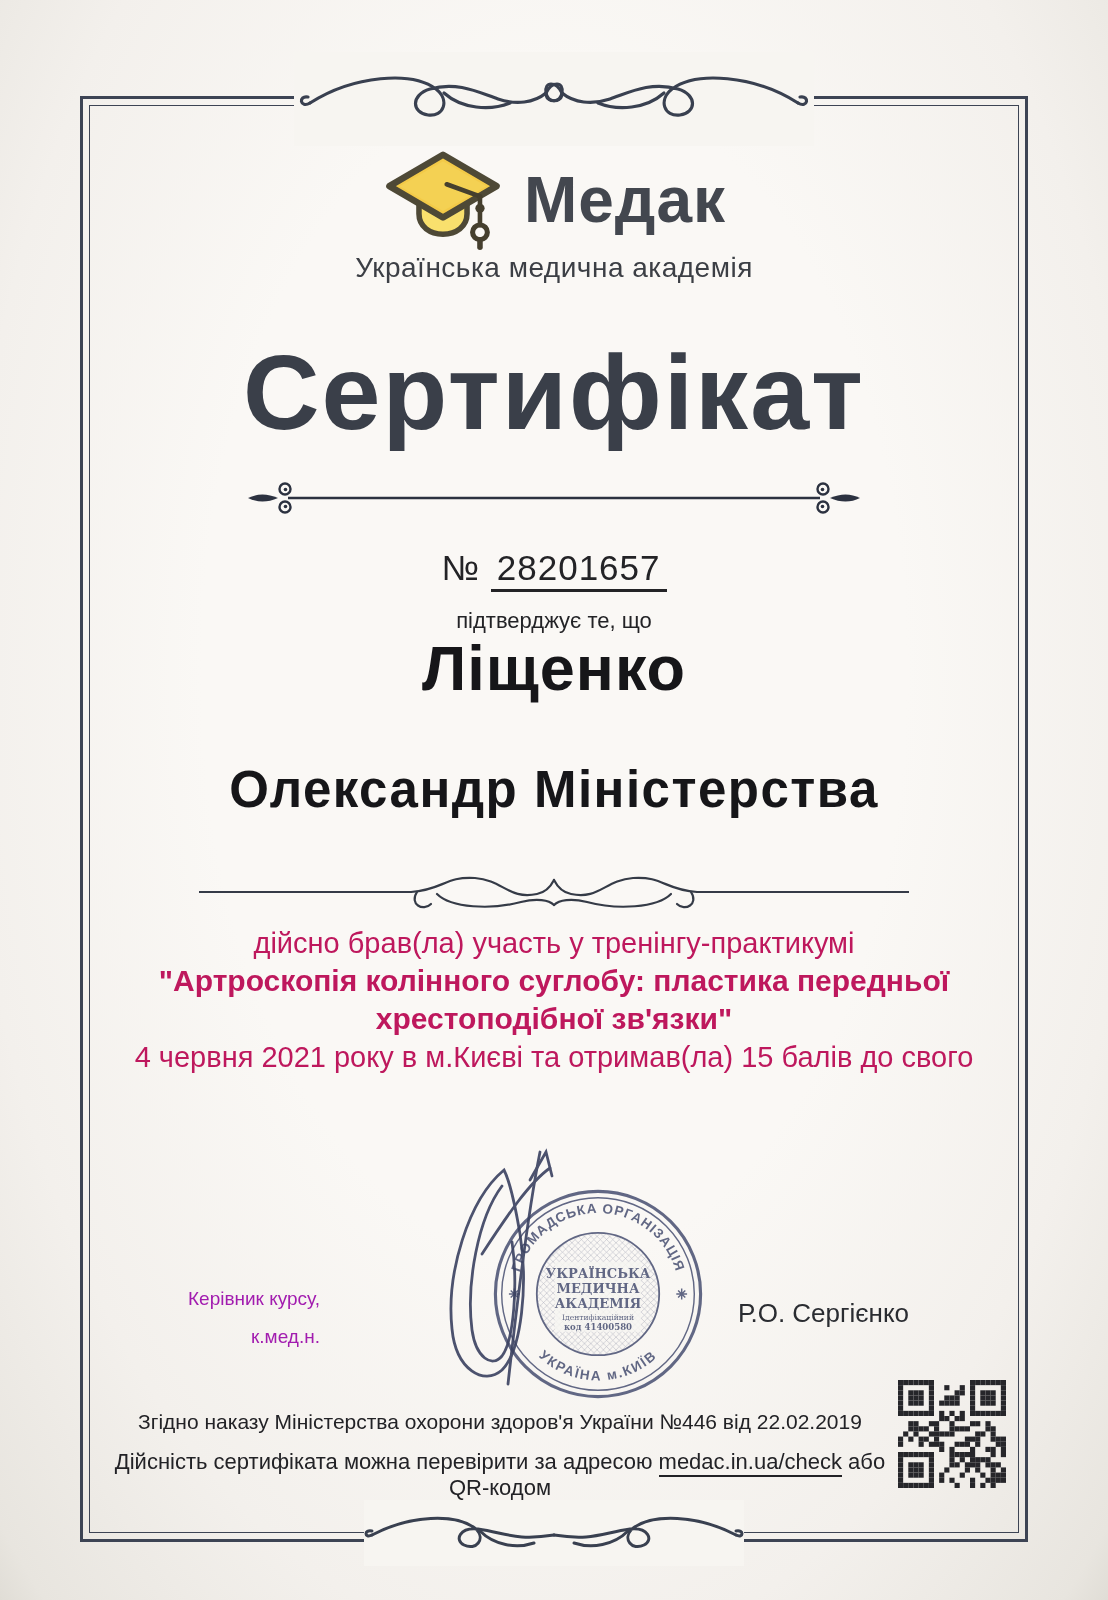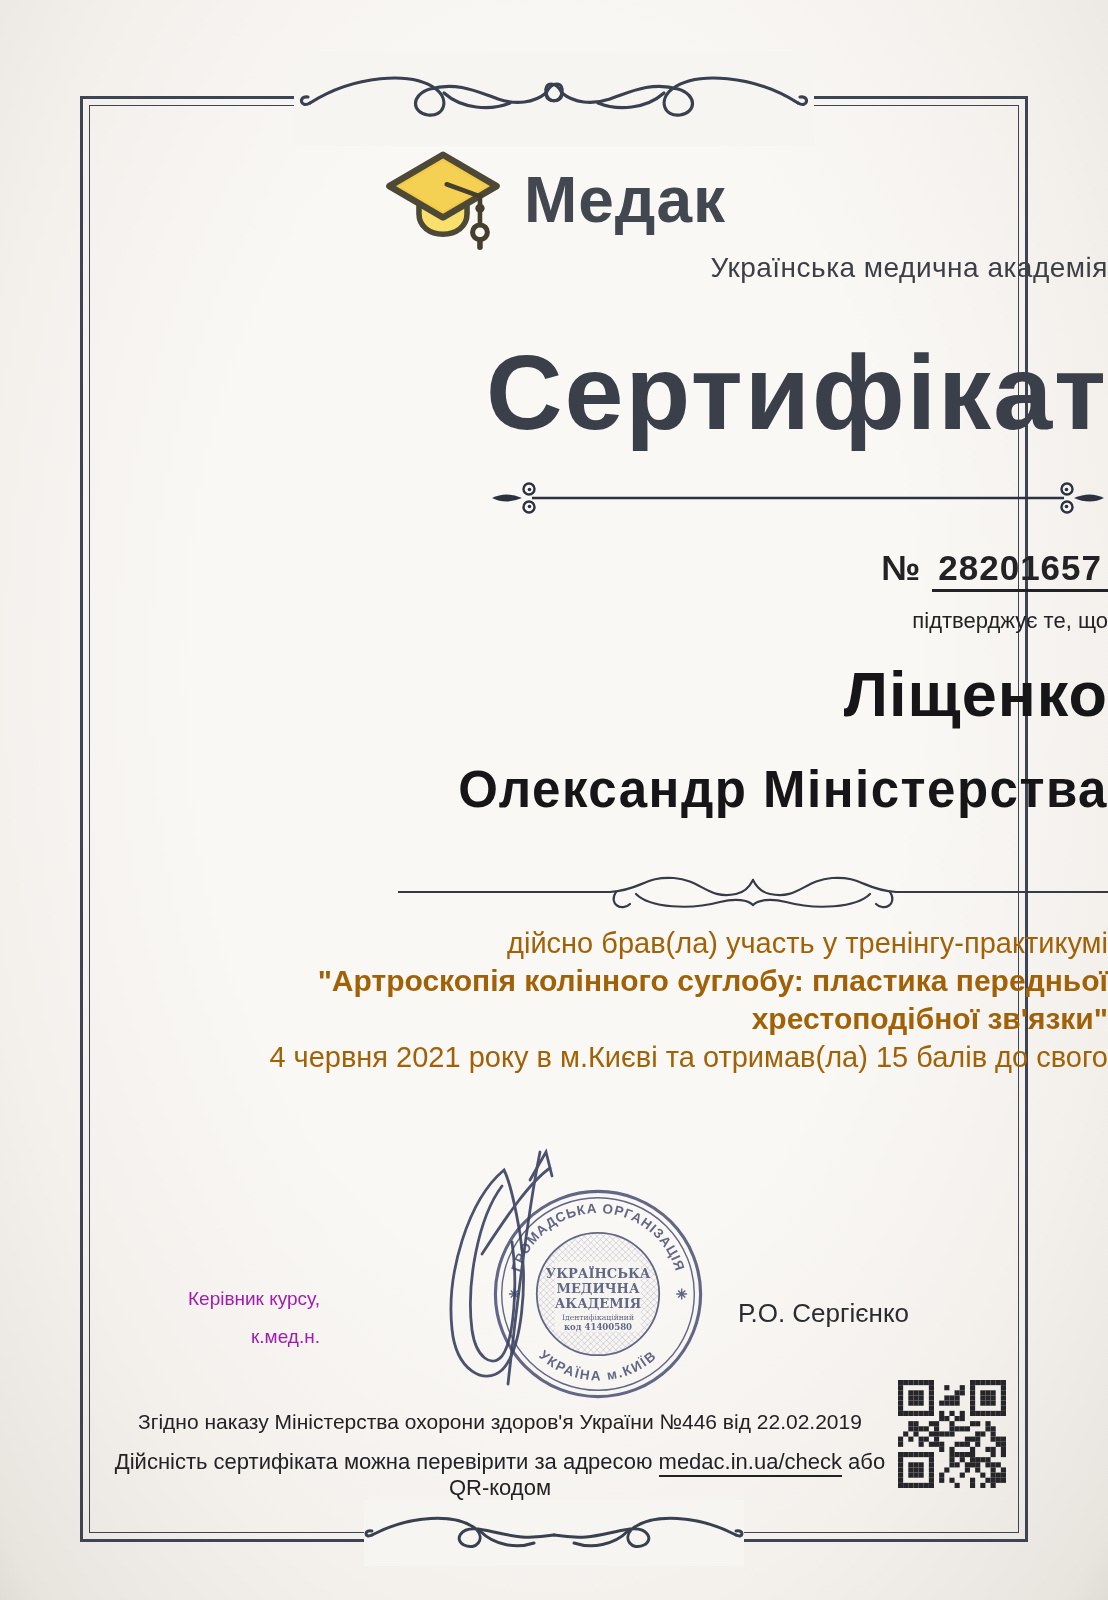--- a/index.html
+++ b/index.html
@@ -4,21 +4,21 @@
 <style>
   html,body{margin:0;padding:0;}
   body{
     width:1108px;height:1600px;position:relative;overflow:hidden;
     font-family:"Liberation Sans","DejaVu Sans",sans-serif;
     background:
       radial-gradient(ellipse at 50% 42%, #faf8f5 45%, #f3f0ec 75%, #e8e5df 96%, #e0ddd6 100%);
     color:#1f1f22;
   }
   .abs{position:absolute;}
-  .ctr{left:0;right:0;text-align:right;}
+  .ctr{left:0;right:0;text-align:center;}
 
   
   .frame{
     position:absolute;left:80px;top:96px;width:948px;height:1446px;
     border:3.5px solid #3d4454;box-sizing:border-box;
   }
   .frame-inner{
     position:absolute;left:6px;top:6px;right:6px;bottom:6px;
     border:1.8px solid #3d4454;
   }
@@ -28,31 +28,31 @@
   .flourish-top{left:294px;top:52px;width:520px;height:94px;}
   .flourish-bottom{left:364px;top:1500px;width:380px;height:66px;}
 
   .logo-row{top:146px;display:flex;align-items:center;justify-content:center;gap:20px;width:100%;}
   .brand{font-size:64px;font-weight:bold;color:#43474f;letter-spacing:1px;}
   .logo-sub{top:252px;font-size:28px;color:#3c3f45;letter-spacing:.5px;}
 
   .title{top:332px;font-size:106px;font-weight:bold;color:#3a3f49;letter-spacing:2px;margin:0;}
 
   .divider1{top:478px;}
-  .cert-no{top:548px;font-size:35px;font-weight:bold;color:#232326;letter-spacing:1px;}
+  .cert-no{top:548px;font-size:35px;font-weight:normal;color:#232326;letter-spacing:1px;}
   .cert-no .num{border-bottom:3px solid #232326;padding:0 6px 2px 6px;}
   .confirms{top:608px;font-size:22px;color:#232326;}
 
-  .lastname{top:658px;font-size:63px;font-weight:bold;color:#161619;letter-spacing:1px;}
+  .lastname{top:632px;font-size:63px;font-weight:bold;color:#161619;letter-spacing:1px;}
   .fullname{top:760px;font-size:51px;font-weight:bold;color:#161619;letter-spacing:1.5px;}
 
   .divider2{top:860px;}
 
   .bodytext{top:924px;line-height:38px;}
-  .bodytext p{margin:0;font-size:29px;color:#a16207;}
+  .bodytext p{margin:0;font-size:29px;color:#be185d;}
   .bodytext p.b{font-weight:bold;font-size:30px;}
 
   .role{left:188px;top:1280px;font-size:19px;color:#a21caf;line-height:38px;text-align:right;}
   .signer{left:738px;top:1298px;font-size:26px;color:#2a2c31;}
 
   .stamp-wrap{left:490px;top:1186px;width:216px;height:216px;opacity:.88;}
   .sig-wrap{left:418px;top:1130px;width:190px;height:272px;opacity:.9;}
 
   .footer{left:100px;top:1394px;width:800px;text-align:center;color:#222226;}
   .footer .reg{font-size:21px;line-height:31px;margin:12px;}

